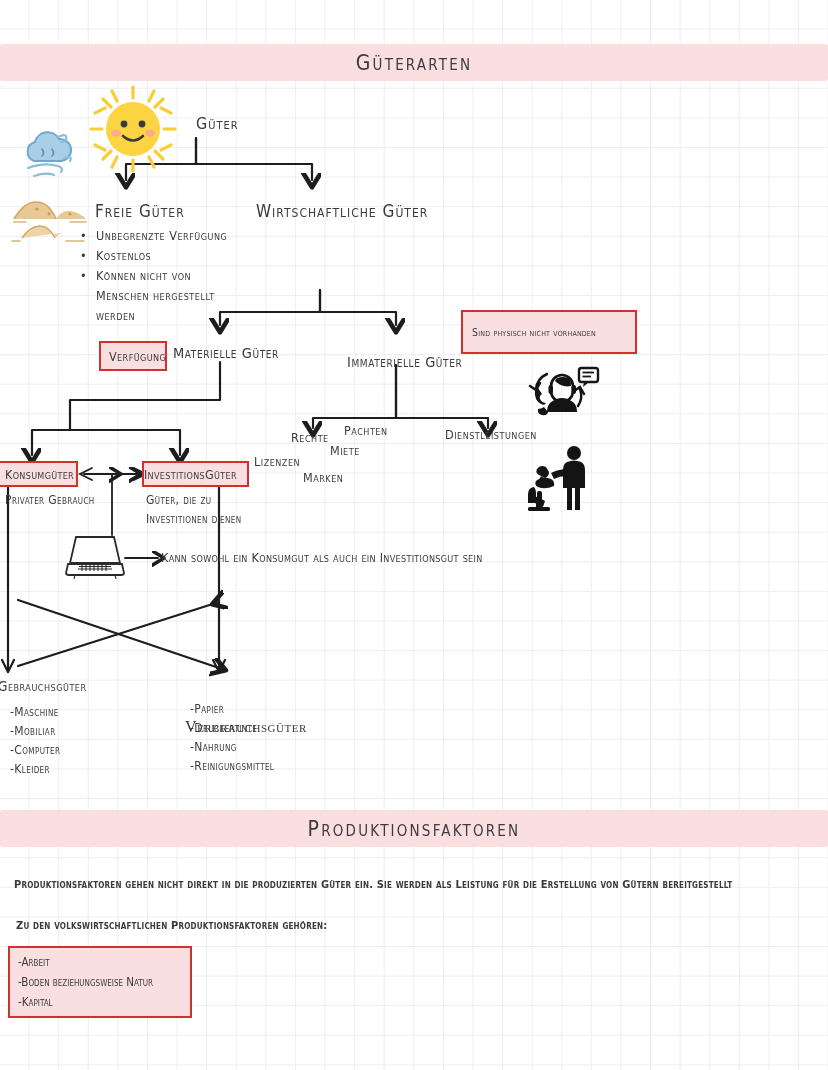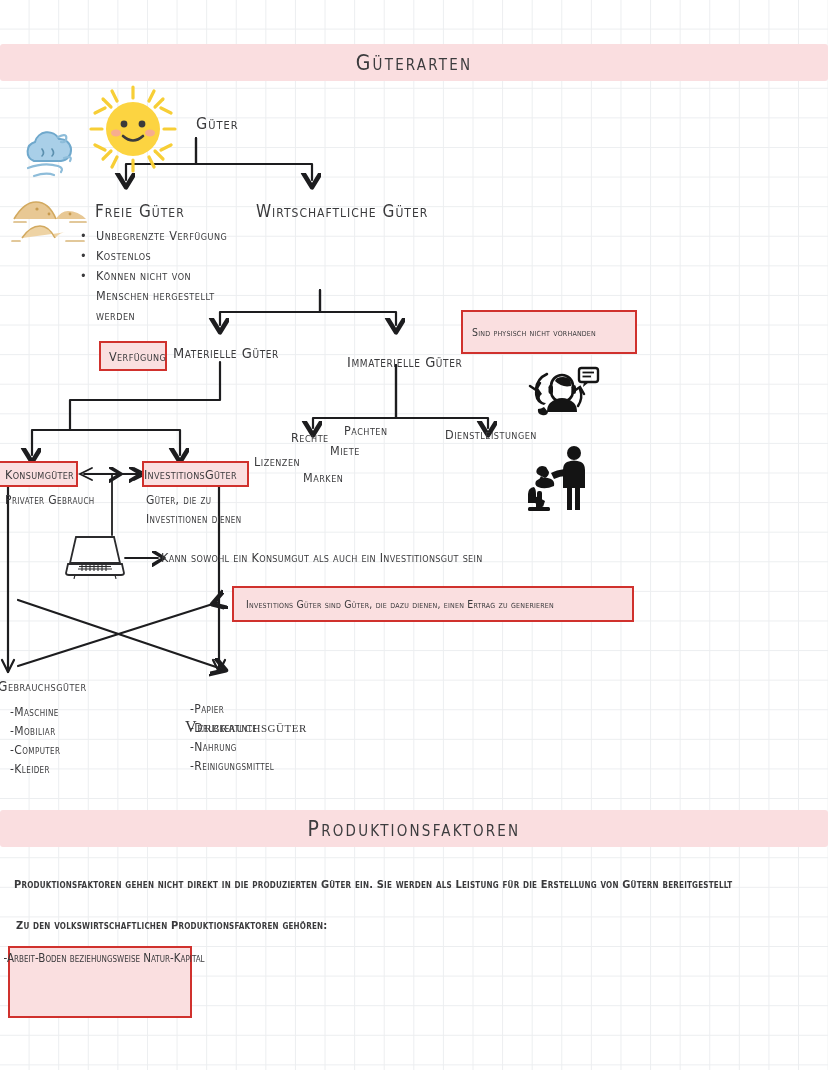--- a/index.html
+++ b/index.html
@@ -323,23 +323,20 @@
         <line x1="40" y1="31.5" x2="40" y2="38"></line>
         <line x1="44" y1="31.5" x2="44" y2="38"></line>
         <line x1="13" y1="42" x2="12" y2="46"></line>
         <line x1="53" y1="42" x2="54" y2="46"></line>
       </g>
     </svg>
   </div>
 
   <div class="abs hand" style="left:161px;top:550px;font-size:12.5px;letter-spacing:0.3px;">Kann sowohl ein Konsumgut als auch ein Investitionsgut sein</div>
 
-  <div class="redbox" style="left:232px;top:586px;width:402px;height:36px;padding-left:12px;">
-    <span class="rb-text" style="font-size:10.5px;letter-spacing:0.2px;">Investitions Güter sind Güter, die dazu dienen, einen Ertrag zu generieren</span>
-  </div>
 
   <div class="abs hand small-lbl" style="left:-2px;top:678px;font-size:13.5px;">Gebrauchsgüter</div>
   <div class="abs list-block" style="left:10px;top:705px;">
     <div class="hand tiny-lbl">-Maschine</div>
     <div class="hand tiny-lbl">-Mobiliar</div>
     <div class="hand tiny-lbl">-Computer</div>
     <div class="hand tiny-lbl">-Kleider</div>
   </div>
 
   <div class="abs hand small-lbl" style="left:185px;top:718px;font-size:16px;font-family:Liberation Serif, serif;">Verbrauchsgüter</div>
@@ -351,19 +348,19 @@
   </div>
 
   <div class="banner" style="top:810px;height:37px;">
     <span class="banner-title">Produktionsfaktoren</span>
   </div>
 
   <div class="abs para" style="left:14px;top:878px;">Produktionsfaktoren gehen nicht direkt in die produzierten Güter ein. Sie werden als Leistung für die Erstellung von Gütern bereitgestellt</div>
 
   <div class="abs para" style="left:16px;top:919px;">Zu den volkswirtschaftlichen Produktionsfaktoren gehören:</div>
 
-  <div class="redbox" style="left:8px;top:946px;width:184px;height:72px;flex-direction:row;justify-content:center;align-items:flex-start;padding-left:8px;">
+  <div class="redbox" style="left:8px;top:946px;width:184px;height:72px;flex-direction:column;justify-content:center;align-items:flex-start;padding-left:8px;">
     <span class="rb-text" style="font-size:11.5px;line-height:20px;">-Arbeit</span>
     <span class="rb-text" style="font-size:11.5px;line-height:20px;">-Boden beziehungsweise Natur</span>
     <span class="rb-text" style="font-size:11.5px;line-height:20px;">-Kapital</span>
   </div>
 
 </div>
 
 </body></html>

